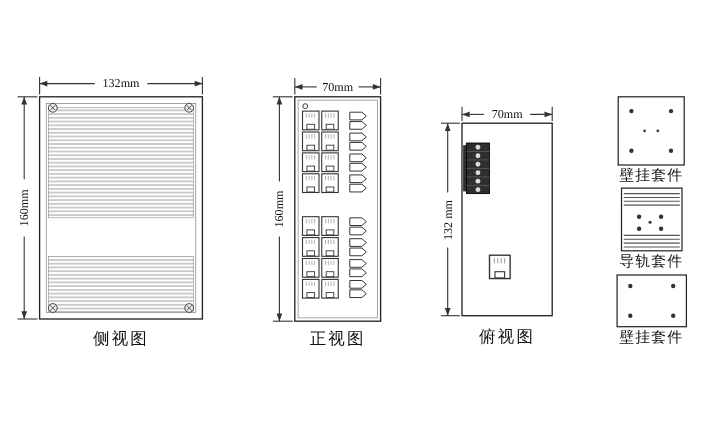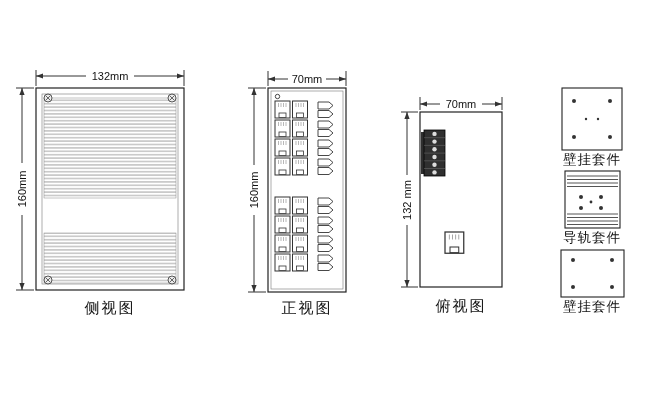--- a/index.html
+++ b/index.html
@@ -1,18 +1,18 @@
 <!DOCTYPE html>
 <html><head>
 <meta charset="utf-8">
 <style>
   html,body{margin:0;padding:0;background:#fff;}
   body{width:656px;height:400px;overflow:hidden;
        font-family:"Liberation Sans","DejaVu Sans",sans-serif;}
-  #drawing{position:relative;width:656px;height:400px;background:#fff;}
+  #drawing{position:relative;width:656px;height:400px;background:#fff;font-family:Liberation Serif, serif;}
   svg{display:block;}
   text{fill:#111;}
   .dim-text{font-size:11px;}
   .view-label{font-size:15px;letter-spacing:2px;}
   .kit-label{font-size:13.5px;letter-spacing:1px;}
 </style>
 </head>
 <body>
 
 <div id="drawing">

